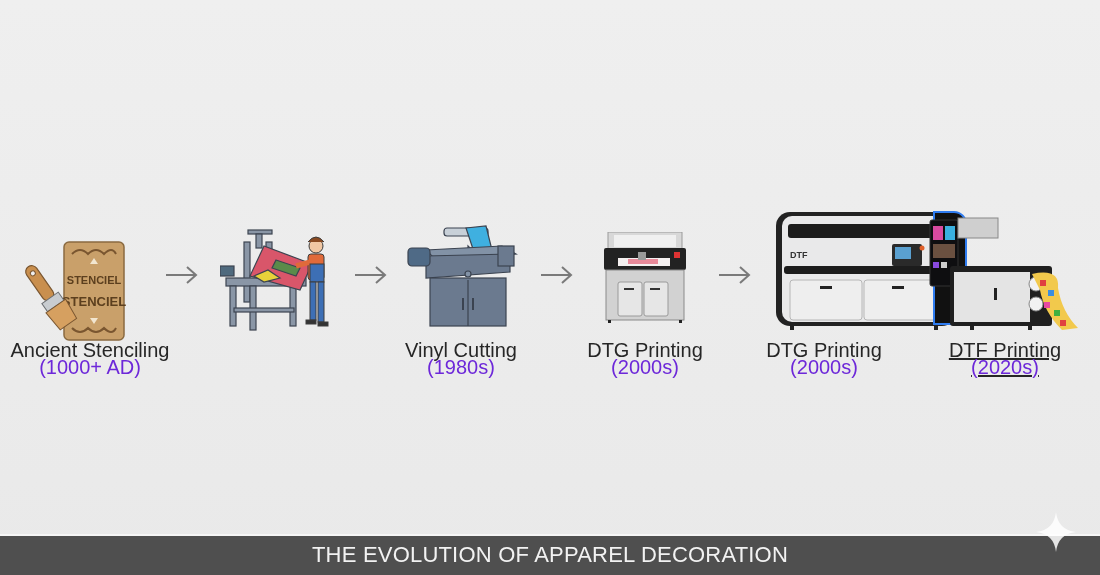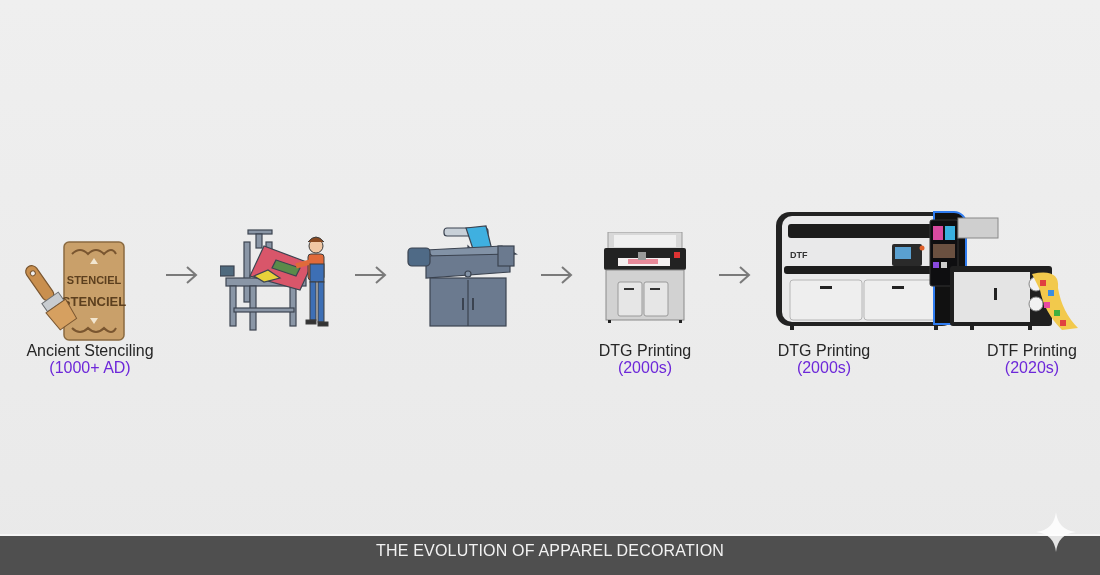--- a/index.html
+++ b/index.html
@@ -5,32 +5,32 @@
   html, body { margin:0; padding:0; }
   body {
     width:1100px; height:575px; overflow:hidden; position:relative;
     background: linear-gradient(180deg,#efefef 0%,#ececec 50%,#e9e9e9 100%);
     font-family: "Liberation Sans", "DejaVu Sans", sans-serif;
     color:#2b2b2b;
   }
   .stage { position:absolute; left:0; top:0; width:1100px; height:534px; }
   .icon-box { position:absolute;text-decoration:underline; }
   .label {
-    position:absolute; text-align:center; font-size:16px; line-height:17px;
+    position:absolute; text-align:center; font-size:20px; line-height:17px;
     color:#262626; white-space:nowrap; transform:translateX(-50%);
   }
   .label .era { display:block; color:#6d28d9; }
   .arrow { position:absolute; width:34px; height:20px; }
   .footer {
     position:absolute; left:0; top:534px; width:1100px; height:41px;
     background:#4f4f4f; border-top:2px solid #f6f6f6;
   }
   .footer-title {
     position:absolute; left:0; right:0; top:6px; text-align:center;
-    font-size:16px; letter-spacing:0.2px; color:#f2f2f2;
+    font-size:22px; letter-spacing:0.2px; color:#f2f2f2;
   }
   .sparkle { position:absolute; left:1036px; top:512px; width:40px; height:40px; }
 </style>
 </head>
 <body>
 
 <div class="stage">
 
   <div class="icon-box" style="left:24px;top:240px;width:104px;height:104px;">
     <svg width="104" height="104" viewBox="0 0 104 104">
@@ -108,20 +108,24 @@
         <rect x="2" y="28" width="22" height="18" rx="4" fill="#4f6a86"></rect>
         <rect x="92" y="26" width="16" height="20" fill="#6b7a8f"></rect>
         <rect x="24" y="58" width="76" height="48" fill="#6b7a8f"></rect>
         <line x1="62" y1="60" x2="62" y2="106"></line>
         <line x1="57" y1="78" x2="57" y2="90" stroke-width="2"></line>
         <line x1="67" y1="78" x2="67" y2="90" stroke-width="2"></line>
         <circle cx="62" cy="54" r="3" fill="#8292a6"></circle>
       </g>
     </svg>
   </div>
+  <div class="label" style="left:461px;top:342px;">
+    <span>Vinyl Cutting</span>
+    <span class="era">(1980s)</span>
+  </div>
 
   <svg class="arrow" style="left:540px;top:265px;" viewBox="0 0 34 20">
     <line x1="1" y1="10" x2="31" y2="10" stroke="#7a7a7a" stroke-width="2"></line>
     <polyline points="22,2 31,10 22,18" fill="none" stroke="#7a7a7a" stroke-width="2"></polyline>
   </svg>
 
   <div class="icon-box" style="left:602px;top:232px;width:86px;height:92px;">
     <svg width="86" height="92" viewBox="0 0 86 92">
       <rect x="6" y="0" width="74" height="18" fill="#d8d8d8" stroke="#9a9a9a"></rect>
       <rect x="12" y="3" width="62" height="12" fill="#f0f0f0"></rect>
@@ -190,21 +194,21 @@
       <rect x="16" y="120" width="4" height="4" fill="#222"></rect>
       <rect x="160" y="120" width="4" height="4" fill="#222"></rect>
       <rect x="196" y="120" width="4" height="4" fill="#222"></rect>
       <rect x="254" y="120" width="4" height="4" fill="#222"></rect>
     </svg>
   </div>
   <div class="label" style="left:824px;top:342px;">
     <span>DTG Printing</span>
     <span class="era">(2000s)</span>
   </div>
-  <div class="label" style="left:1032px;top:342px;">
+  <div class="label" style="left:1005px;top:342px;text-decoration:underline;">
     <span>DTF Printing</span>
     <span class="era">(2020s)</span>
   </div>
 </div>
 
 <div class="footer">
   <div class="footer-title">THE EVOLUTION OF APPAREL DECORATION</div>
 </div>
 
 <svg class="sparkle" viewBox="0 0 40 40">

